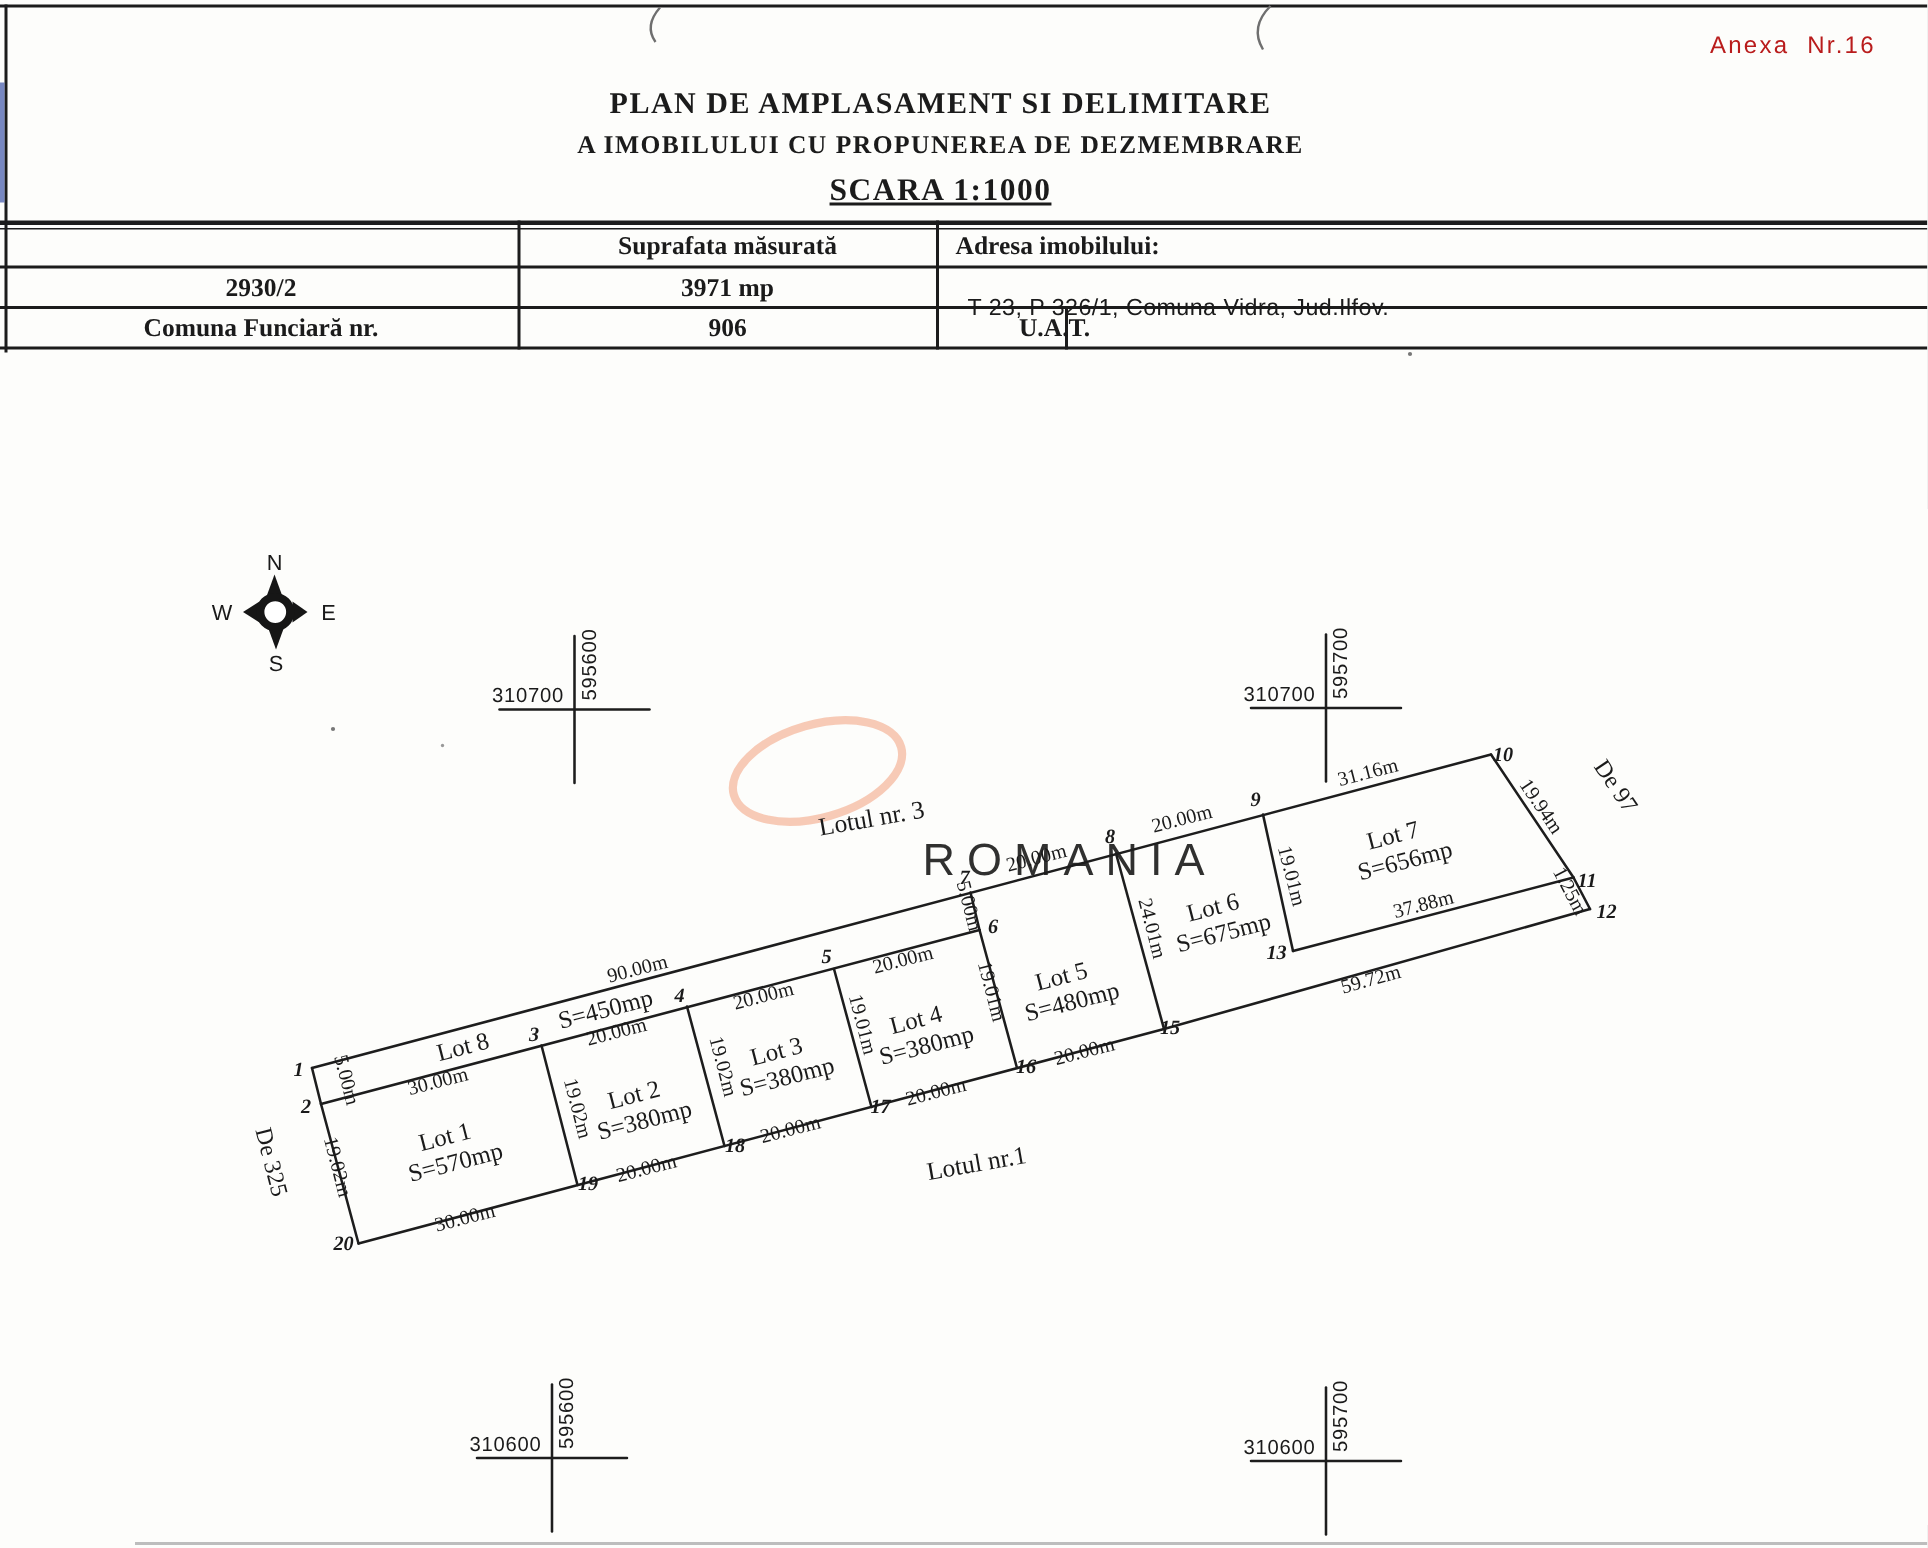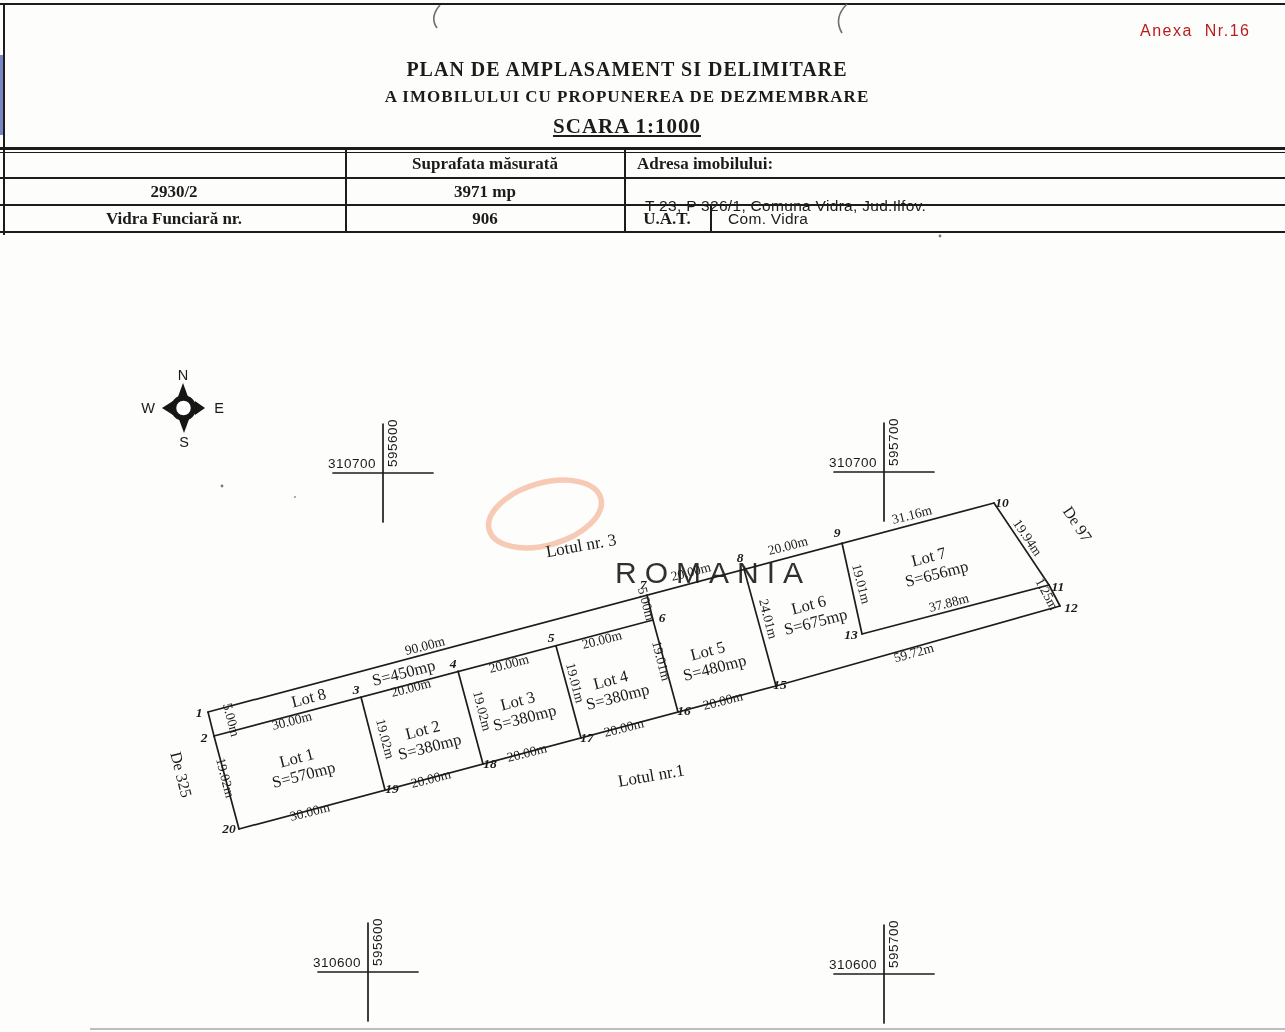--- a/index.html
+++ b/index.html
@@ -56,24 +56,23 @@
   <div class="hline" style="left:0;top:231px;width:1285px;height:2px;"></div>
   <div class="vline" style="left:345px;top:147px;width:1.5px;height:86px;"></div>
   <div class="vline" style="left:624px;top:147px;width:2px;height:86px;"></div>
   <div class="vline" style="left:710px;top:204px;width:1.5px;height:29px;"></div>
 
   <div class="cell" style="left:346px;top:150px;width:278px;height:27px;">Suprafata măsurată</div>
   <div class="cell left" style="left:637px;top:150px;width:400px;height:27px;">Adresa imobilului:</div>
   <div class="cell" style="left:3px;top:179px;width:342px;height:25px;">2930/2</div>
   <div class="cell" style="left:346px;top:179px;width:278px;height:25px;">3971 mp</div>
   <div class="cell left sans" style="left:645px;top:168px;width:560px;height:28px;margin-top:24px;">T 23, P 326/1, Comuna Vidra, Jud.Ilfov.</div>
-  <div class="cell" style="left:3px;top:206px;width:342px;height:25px;">Vidra Funciară nr.</div>
+  <div class="cell" style="left:3px;top:206px;width:342px;height:25px;">Comuna Funciară nr.</div>
   <div class="cell" style="left:346px;top:206px;width:278px;height:25px;">906</div>
-  <div class="cell" style="left:624px;top:206px;width:86px;height:25px;">U.A.T.</div>
-  <div class="cell left sans" style="left:728px;top:206px;width:300px;height:25px;">Com. Vidra</div>
+  <div class="cell" style="left:624px;top:206px;width:86px;height:25px;padding-left:36px;">U.A.T.</div>
 
   <svg id="plan-svg" viewBox="0 0 1285 1032">
 
     <g>
       <ellipse id="wm-ring" cx="545" cy="514" rx="58" ry="31" fill="none" stroke-width="5.5" transform="rotate(-16 545 514)" opacity=".9" stroke="#f6c4ae"></ellipse>
       <text id="wm-text" x="713" y="583" fill="#f4b2a0">ROMANIA</text>
     </g>
 
     <g fill="#161616">
       <path d="M183 383 L175 405 L191 405 Z"></path>

